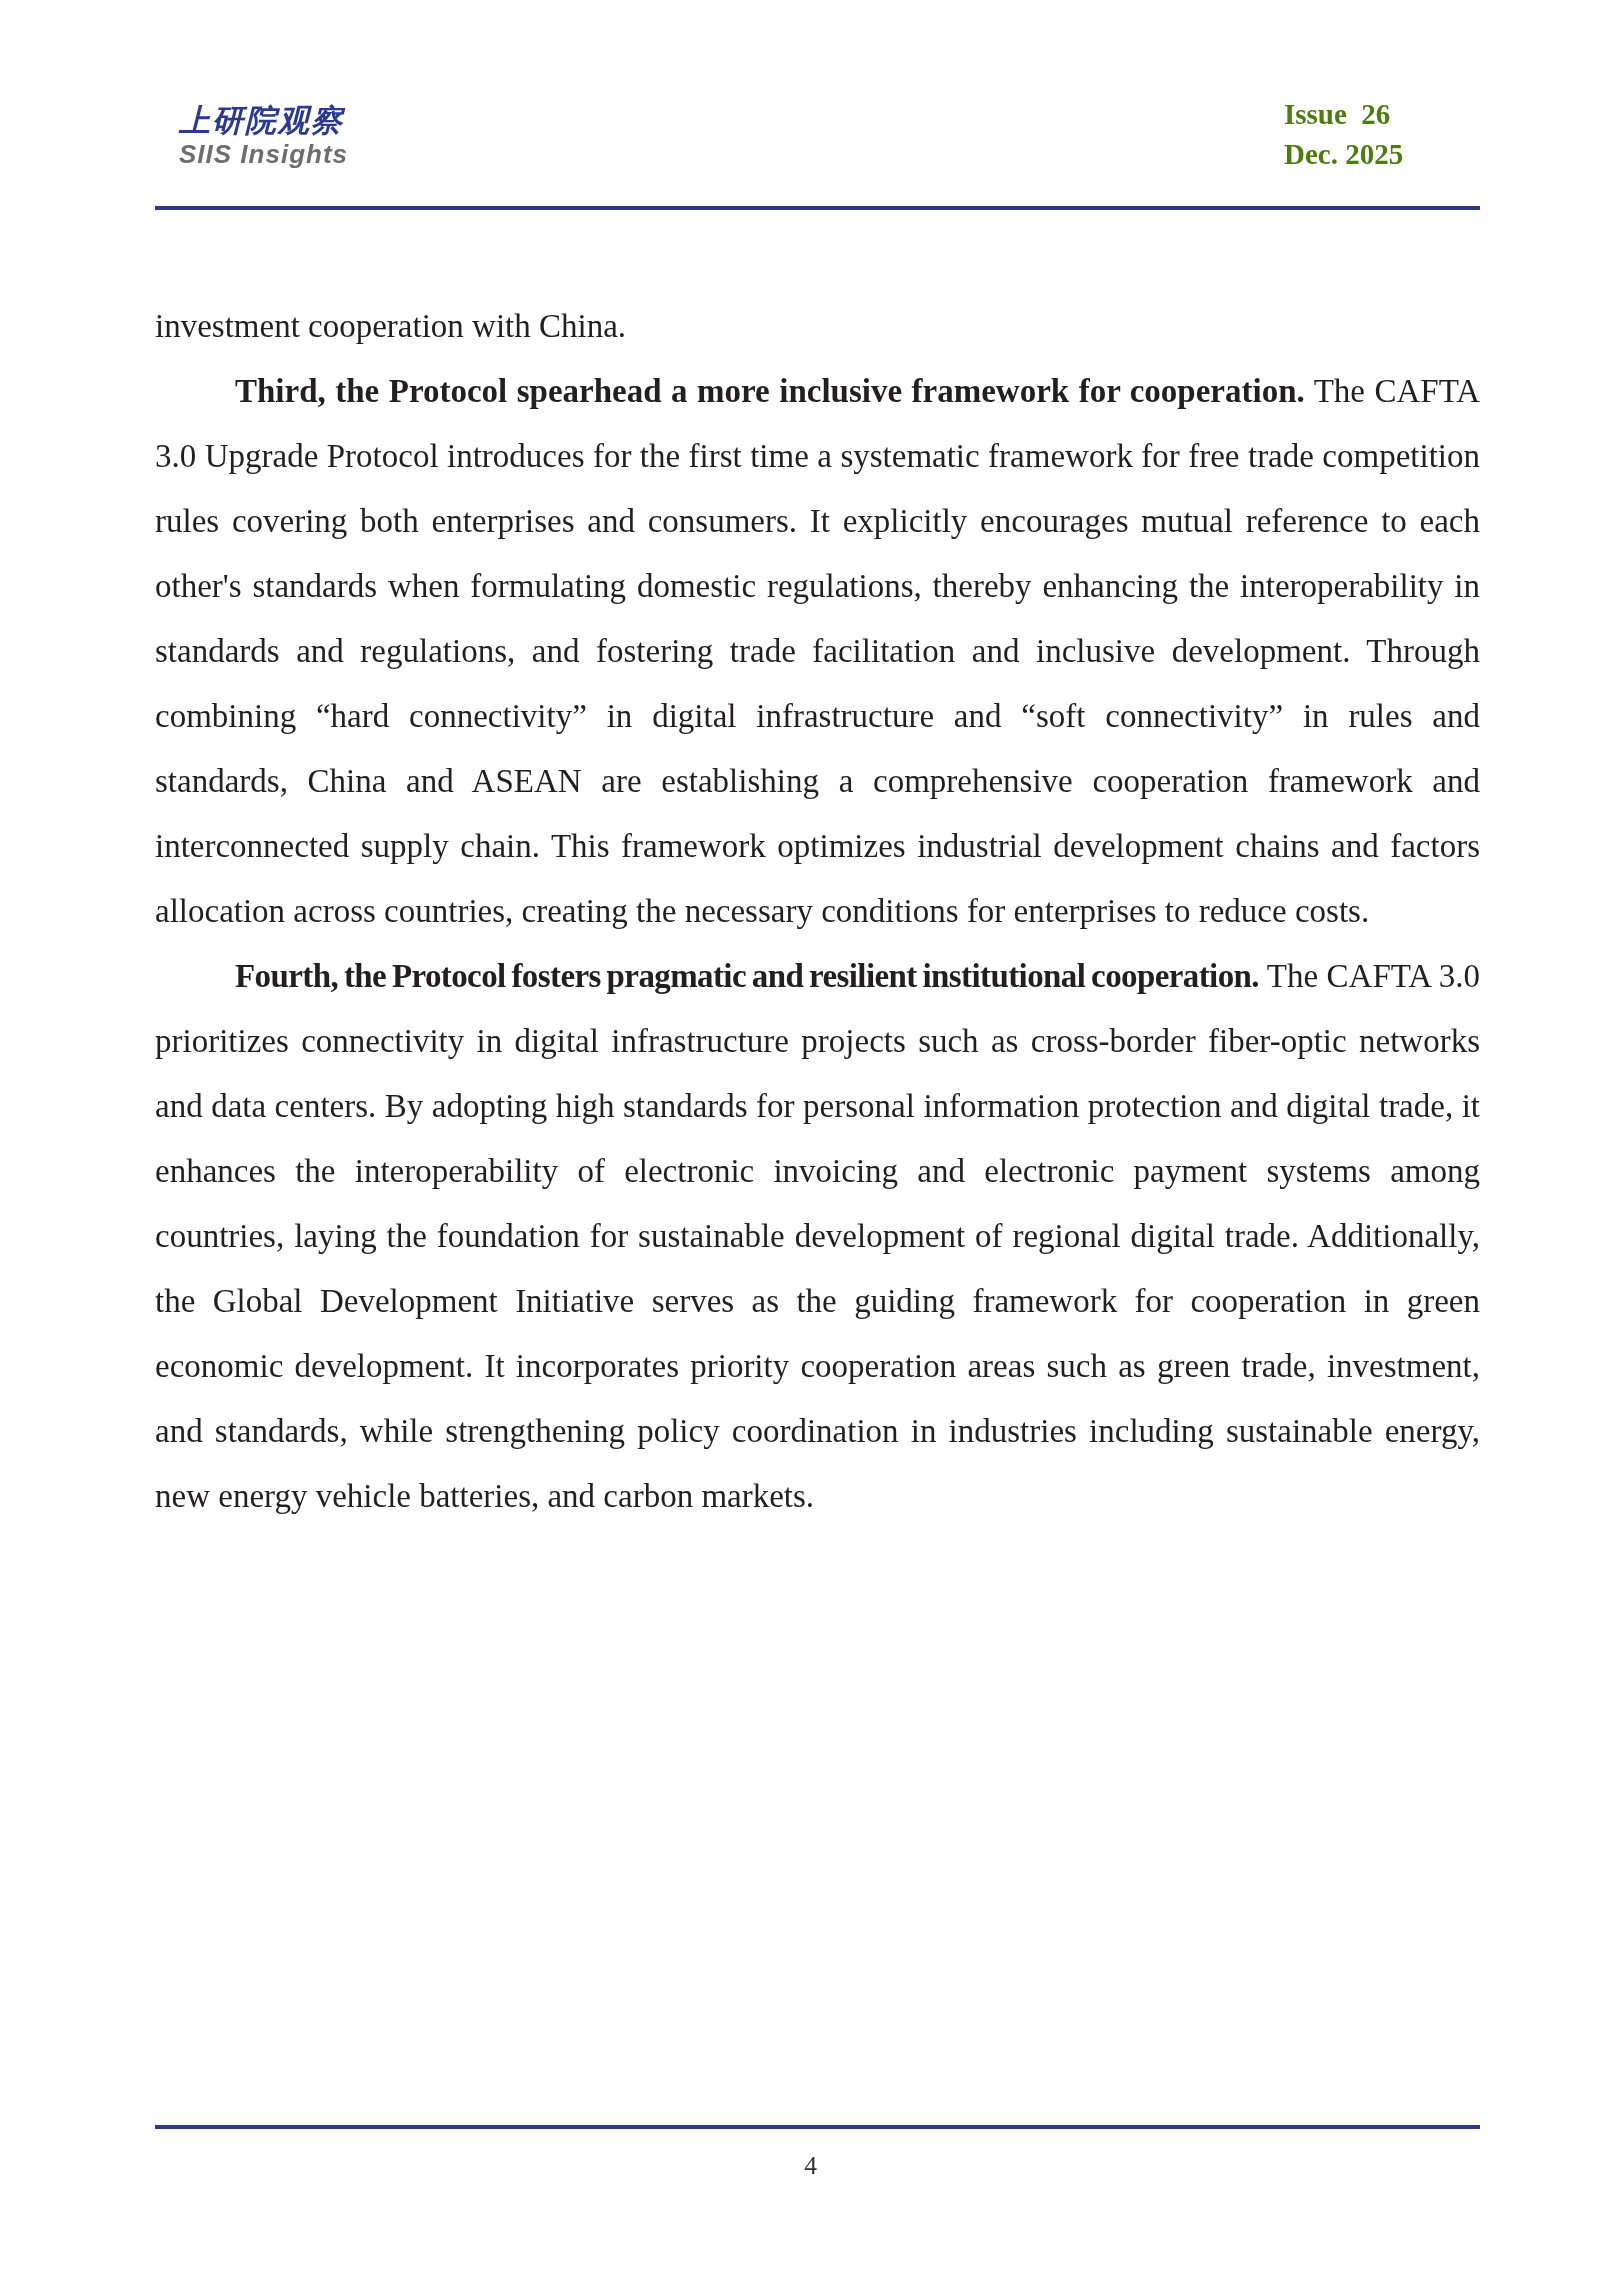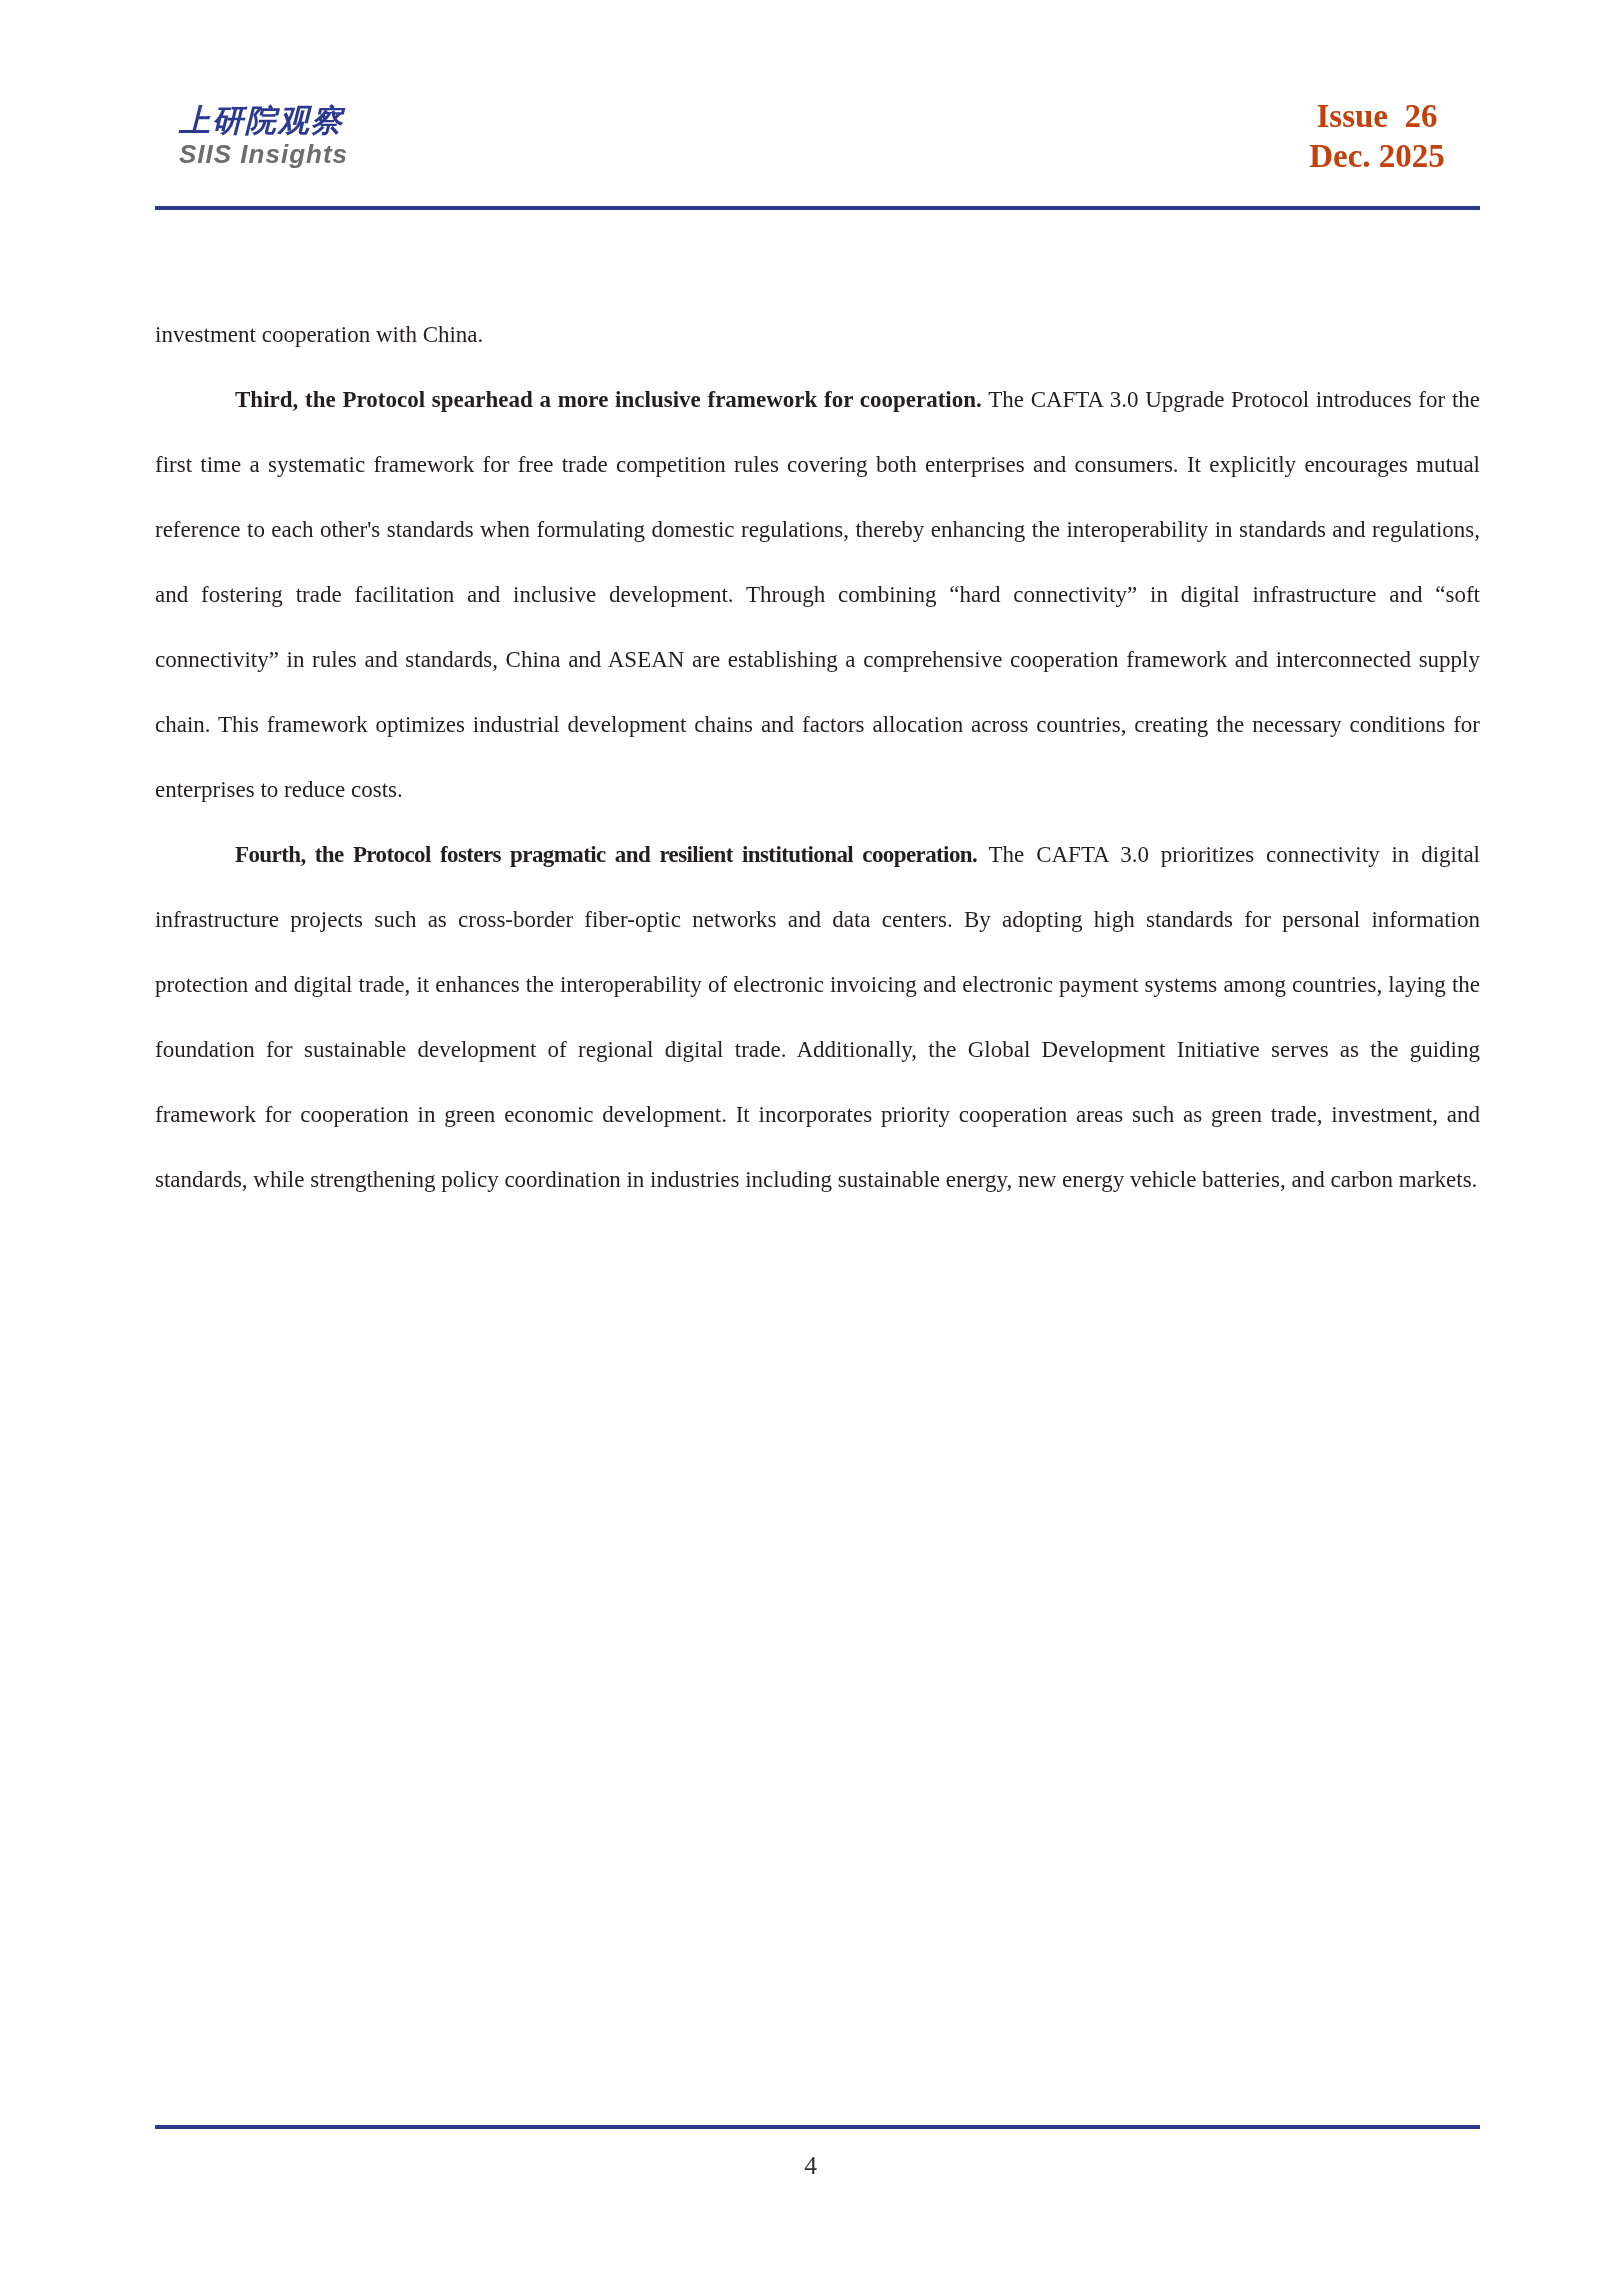--- a/index.html
+++ b/index.html
@@ -10,34 +10,34 @@
     position: absolute; left: 179px; top: 100px;
     font-family: "DejaVu Serif", serif; font-weight: bold; font-style: italic;
     font-size: 31px; color: #2b3a8f; letter-spacing: 2px;
   }
   .logo-en {
     position: absolute; left: 179px; top: 139px;
     font-family: "Liberation Sans", sans-serif; font-weight: bold; font-style: italic;
     font-size: 26px; color: #6d6d6d; letter-spacing: 1px;
   }
   .issue {
-    position: absolute; left: 1284px; width: 186px; text-align: center;
+    position: absolute; left: 1284px; width: 186px; text-align: left;
     font-family: "Liberation Serif", serif; font-weight: bold;
-    font-size: 33px; color: #c2410c;
+    font-size: 29px; color: #4d7c0f;
   }
   .issue.line1 { top: 98px; }
   .issue.line2 { top: 138px; }
 
   .rule { position: absolute; left: 155px; width: 1325px; height: 3.9px; background: #2b3a8f; }
   .rule.top { top: 206px; }
   .rule.bottom { top: 2125px; }
 
   .body-text {
-    position: absolute; left: 155px; top: 302px; width: 1325px;
-    font-family: "Liberation Serif", serif; font-size: 23px; line-height: 65px;
+    position: absolute; left: 155px; top: 294px; width: 1325px;
+    font-family: "Liberation Serif", serif; font-size: 33px; line-height: 65px;
     color: #231f20;
   }
   .body-text p { margin: 0; text-align: justify; }
   .indent { text-indent: 80px; }
   .bold { font-weight: bold; }
   .heading {
     margin-top: 29px !important;
     font-weight: bold; color: #2b3a8f; text-indent: 80px;
     letter-spacing: -0.7px;
   }

